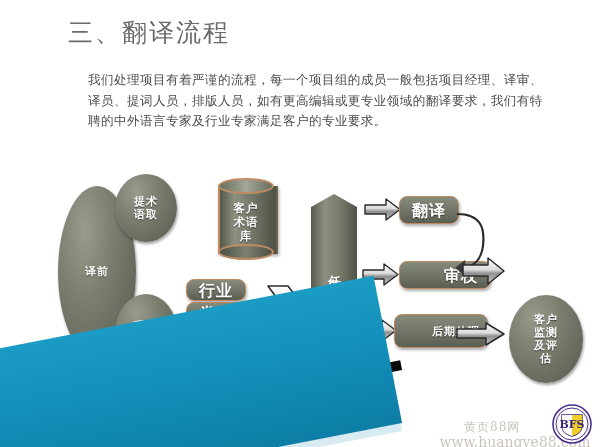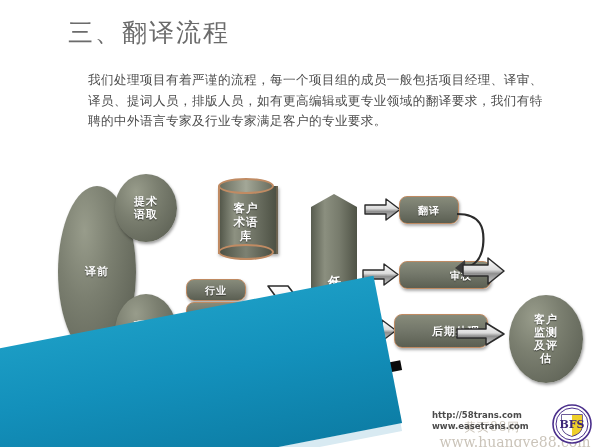--- a/index.html
+++ b/index.html
@@ -76,21 +76,21 @@
     display:flex;flex-direction:column;align-items:center;justify-content:center;
     color:#fff;font-size:11.5px;line-height:14px;font-weight:bold;
     text-shadow:0 1px 1px rgba(0,0,0,.55);letter-spacing:1px;
   }
 
   
   .rbox{
     position:absolute;border-radius:8px;
     background:linear-gradient(to bottom,#878b7a 0%,#73776a 48%,#5b5f52 100%);
     border:1.5px solid #bf8a62;
-    color:#fff;font-size:10px;font-weight:bold;letter-spacing:1px;
+    color:#fff;font-size:16px;font-weight:bold;letter-spacing:1px;
     display:flex;align-items:center;justify-content:center;text-align:center;
     text-shadow:0 1px 1px rgba(0,0,0,.5);
     box-shadow:1px 2px 3px rgba(0,0,0,.32);
     line-height:13px;
   }
   #b-ind{left:186px;top:279px;width:58px;height:20px;}
   #b-cat{left:186px;top:302px;width:58px;height:20px;}
   #b-time{left:186px;top:326px;width:58px;height:20px;}
   #b-qty{left:186px;top:350px;width:58px;height:20px;}
 
@@ -288,24 +288,20 @@
 
   <div id="bandline2"></div>
   <div id="bandline"></div>
   <div id="band"></div>
 
   <div id="wm">
     <span class="cn">黄页88网</span>
     <span class="en">www.huangye88.com</span>
   </div>
 
-  <div id="urls">
-    <div>http://58trans.com</div>
-    <div>www.easetrans.com</div>
-  </div>
 
   <div id="logo">
     <svg width="40" height="40" viewBox="0 0 40 40">
       <circle cx="20" cy="20" r="19" fill="#ffffff" stroke="#4b2f8c" stroke-width="1.6"></circle>
       <circle cx="20" cy="20" r="16" fill="none" stroke="#4b2f8c" stroke-width="1"></circle>
       <path d="M10 11 L30 11 L30 22 C30 28 24 31 20 32 C16 31 10 28 10 22 Z" fill="#ffffff" stroke="#3c2678" stroke-width="1.4"></path>
       <path d="M20 11 L30 11 L30 22 C30 28 24 31 20 32 Z" fill="#efcf2a"></path>
       <path d="M10 11 L20 11 L20 32 C16 31 10 28 10 22 Z" fill="#ffffff"></path>
       <text x="20" y="24" text-anchor="middle" font-family="DejaVu Serif, Liberation Serif, serif" font-size="11" font-weight="bold" fill="#3c2678">BFS</text>
     </svg>

